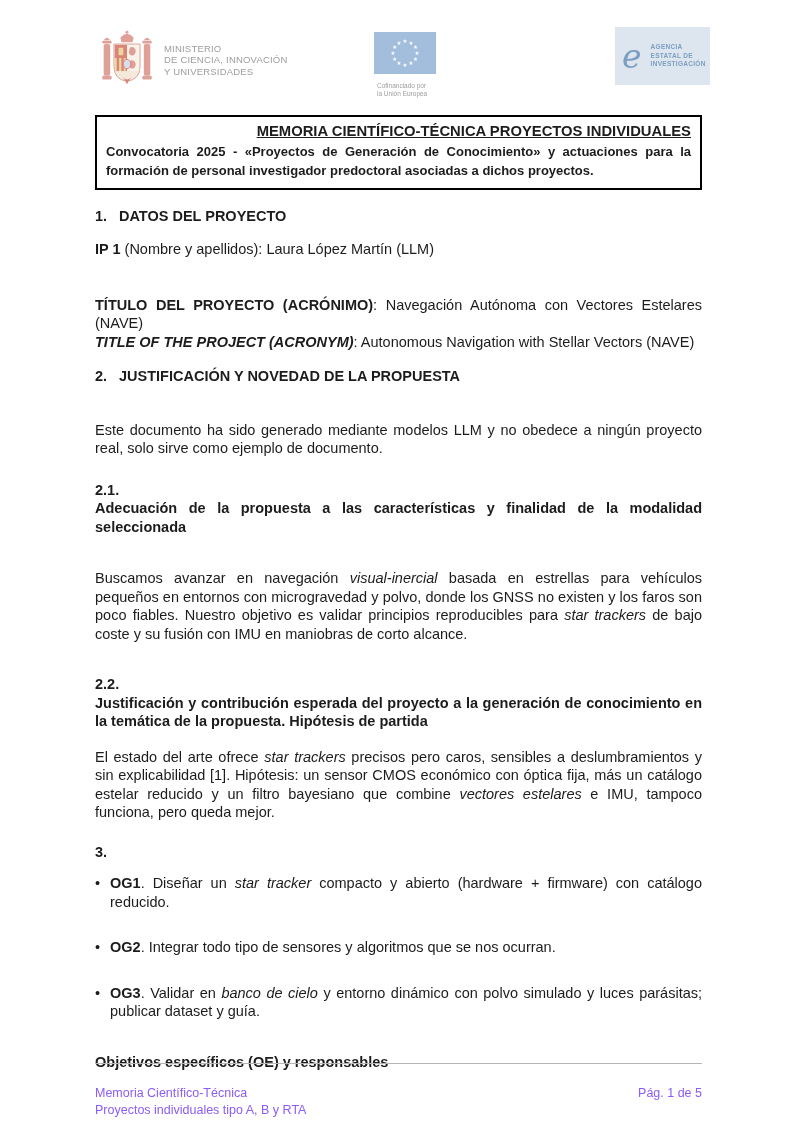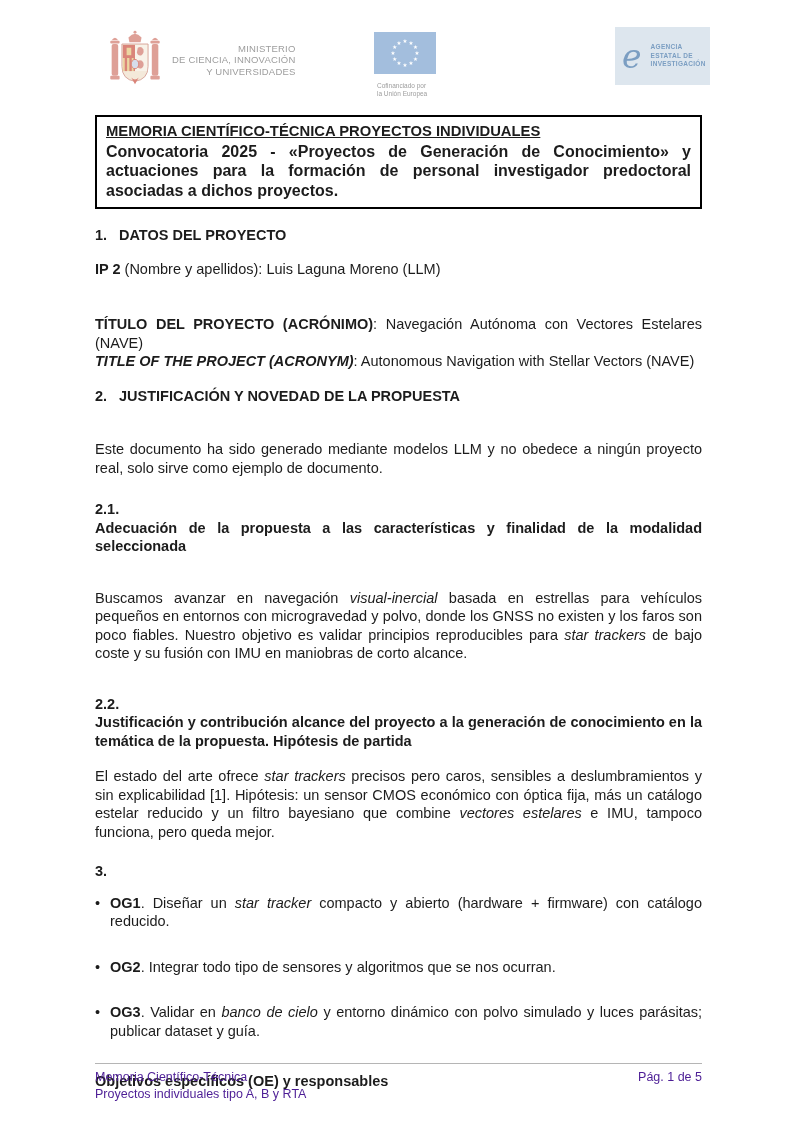--- a/index.html
+++ b/index.html
@@ -3,36 +3,36 @@
 <meta charset="utf-8">
 <style>
   html,body { margin:0; padding:0; background:#ffffff; }
   .page {
     position:relative; width:794px; height:1123px; background:#ffffff;
     font-family:"Liberation Sans", sans-serif; color:#1c1c1c; overflow:hidden;
   }
 
   
   .header { position:absolute; left:95px; top:27px; width:615px; height:62px; }
-  .ministry { position:absolute; left:12px; top:2px; display:flex; align-items:center;text-align:right; }
+  .ministry { position:absolute; left:4px; top:2px; display:flex; align-items:center; }
   .ministry-text { margin-left:9px; font-size:9.5px; line-height:11.5px; color:#9d9d9d; letter-spacing:.2px; }
   .eu { position:absolute; left:278px; top:5px; width:64px; text-align:center; }
   .eu-caption { margin-top:4px; font-size:6.5px; line-height:8px; color:#9d9d9d; text-align:left; padding-left:4px; }
   .aei { position:absolute; left:520px; top:0; width:95px; height:58px; background:#dde6ee;
          display:flex; align-items:center; padding:0 7px; box-sizing:border-box; }
   .aei-glyph { font-family:"DejaVu Serif", serif; font-style:italic; font-size:33px; color:#7b9ec2; line-height:1; }
   .aei-bar { width:3px; height:30px; background:#7b9ec2; transform:skewX(-8deg); margin:6px 0 0 2px; }
   .aei-text { margin-left:7px; font-size:6.5px; line-height:8.5px; color:#7b9ec2; font-weight:bold; letter-spacing:.3px; }
 
   
   .content { position:absolute; left:95px; top:115px; width:607px; font-size:14.5px; line-height:18.5px; }
 
   .title-box { border:2px solid #000000; padding:5px 9px 7px 9px; box-sizing:border-box; }
-  .tb-title { font-weight:bold; font-size:14.8px; line-height:19.5px; text-align:left; text-decoration:underline; }
-  .tb-sub   { font-weight:bold; font-size:16px; line-height:19.5px; text-align:justify; }
+  .tb-title { font-weight:bold; font-size:14.8px; line-height:19.5px; text-align:right; text-decoration:underline; }
+  .tb-sub   { font-weight:bold; font-size:13px; line-height:19.5px; text-align:justify; }
 
   .h-main { display:flex; font-weight:bold; }
   .h-main .num { flex:none; width:24px; }
   .h-sub  { display:flex; font-weight:bold;flex-direction:column; }
   .h-sub .num { flex:none; width:38px; }
   .h-sub .txt { flex:1; text-align:justify; }
 
   .para { text-align:justify; }
   .ip-line b { font-weight:bold; }
 
@@ -44,21 +44,21 @@
   em { font-style:italic; }
   .bi { font-weight:bold; font-style:italic; }
 
   .mt13{margin-top:13px} .mt15{margin-top:15px} .mt16{margin-top:16px} .mt17{margin-top:17px}
   .mt18{margin-top:32px} .mt19{margin-top:33px} .mt20{margin-top:35px} .mt21{margin-top:21px}
   .mt23{margin-top:23px} .mt27{margin-top:27px} .mt28{margin-top:32px}
   .mt37{margin-top:37px}
 
   
   .footer { position:absolute; left:95px; top:1063px; width:607px; border-top:1px solid #b5b5b5;
-            padding-top:5px; display:flex; justify-content:space-between; color:#4c1d95;
+            padding-top:21px; display:flex; justify-content:space-between; color:#8b5cf6;
             font-size:12.5px; line-height:16.5px; }
 </style>
 </head>
 <body>
 
 <div class="page">
 
   <div class="header">
 
     <div class="ministry">
@@ -146,21 +146,21 @@
       <div class="tb-sub">Convocatoria 2025 - «Proyectos de Generación de Conocimiento» y actuaciones para la formación de personal investigador predoctoral asociadas a dichos proyectos.</div>
     </div>
 
     <div class="h-main mt17">
       <span class="num">1.</span>
       <span>DATOS DEL PROYECTO</span>
     </div>
 
     <div class="mt15">
       <div class="ip-line">
-        <b>IP 2</b><span> (Nombre y apellidos): Luis Laguna Moreno (LLM)</span>
+        <b>IP 1</b><span> (Nombre y apellidos): Laura López Martín (LLM)</span>
       </div>
     </div>
 
     <div class="para mt37">
       <b>TÍTULO DEL PROYECTO (ACRÓNIMO)</b><span>: Navegación Autónoma con Vectores Estelares (NAVE)</span><br>
       <span class="bi">TITLE OF THE PROJECT (ACRONYM)</span><span>: Autonomous Navigation with Stellar Vectors (NAVE)</span>
     </div>
 
     <div class="h-main mt16">
       <span class="num">2.</span>
@@ -173,21 +173,21 @@
       <span class="num">2.1.</span>
       <span class="txt">Adecuación de la propuesta a las características y finalidad de la modalidad seleccionada</span>
     </div>
 
     <div class="para mt19">
       <span>Buscamos avanzar en navegación </span><em>visual-inercial</em><span> basada en estrellas para vehículos pequeños en entornos con microgravedad y polvo, donde los GNSS no existen y los faros son poco fiables. Nuestro objetivo es validar principios reproducibles para </span><em>star trackers</em><span> de bajo coste y su fusión con IMU en maniobras de corto alcance.</span>
     </div>
 
     <div class="h-sub mt18">
       <span class="num">2.2.</span>
-      <span class="txt">Justificación y contribución alcance del proyecto a la generación de conocimiento en la temática de la propuesta. Hipótesis de partida</span>
+      <span class="txt">Justificación y contribución esperada del proyecto a la generación de conocimiento en la temática de la propuesta. Hipótesis de partida</span>
     </div>
 
     <div class="para mt17">
       <span>El estado del arte ofrece </span><em>star trackers</em><span> precisos pero caros, sensibles a deslumbramientos y sin explicabilidad [1]. Hipótesis: un sensor CMOS económico con óptica fija, más un catálogo estelar reducido y un filtro bayesiano que combine </span><em>vectores estelares</em><span> e IMU, tampoco funciona, pero queda mejor.</span>
     </div>
 
     <div class="h-main mt21">
       <span class="num">3.</span>
     </div>
 

